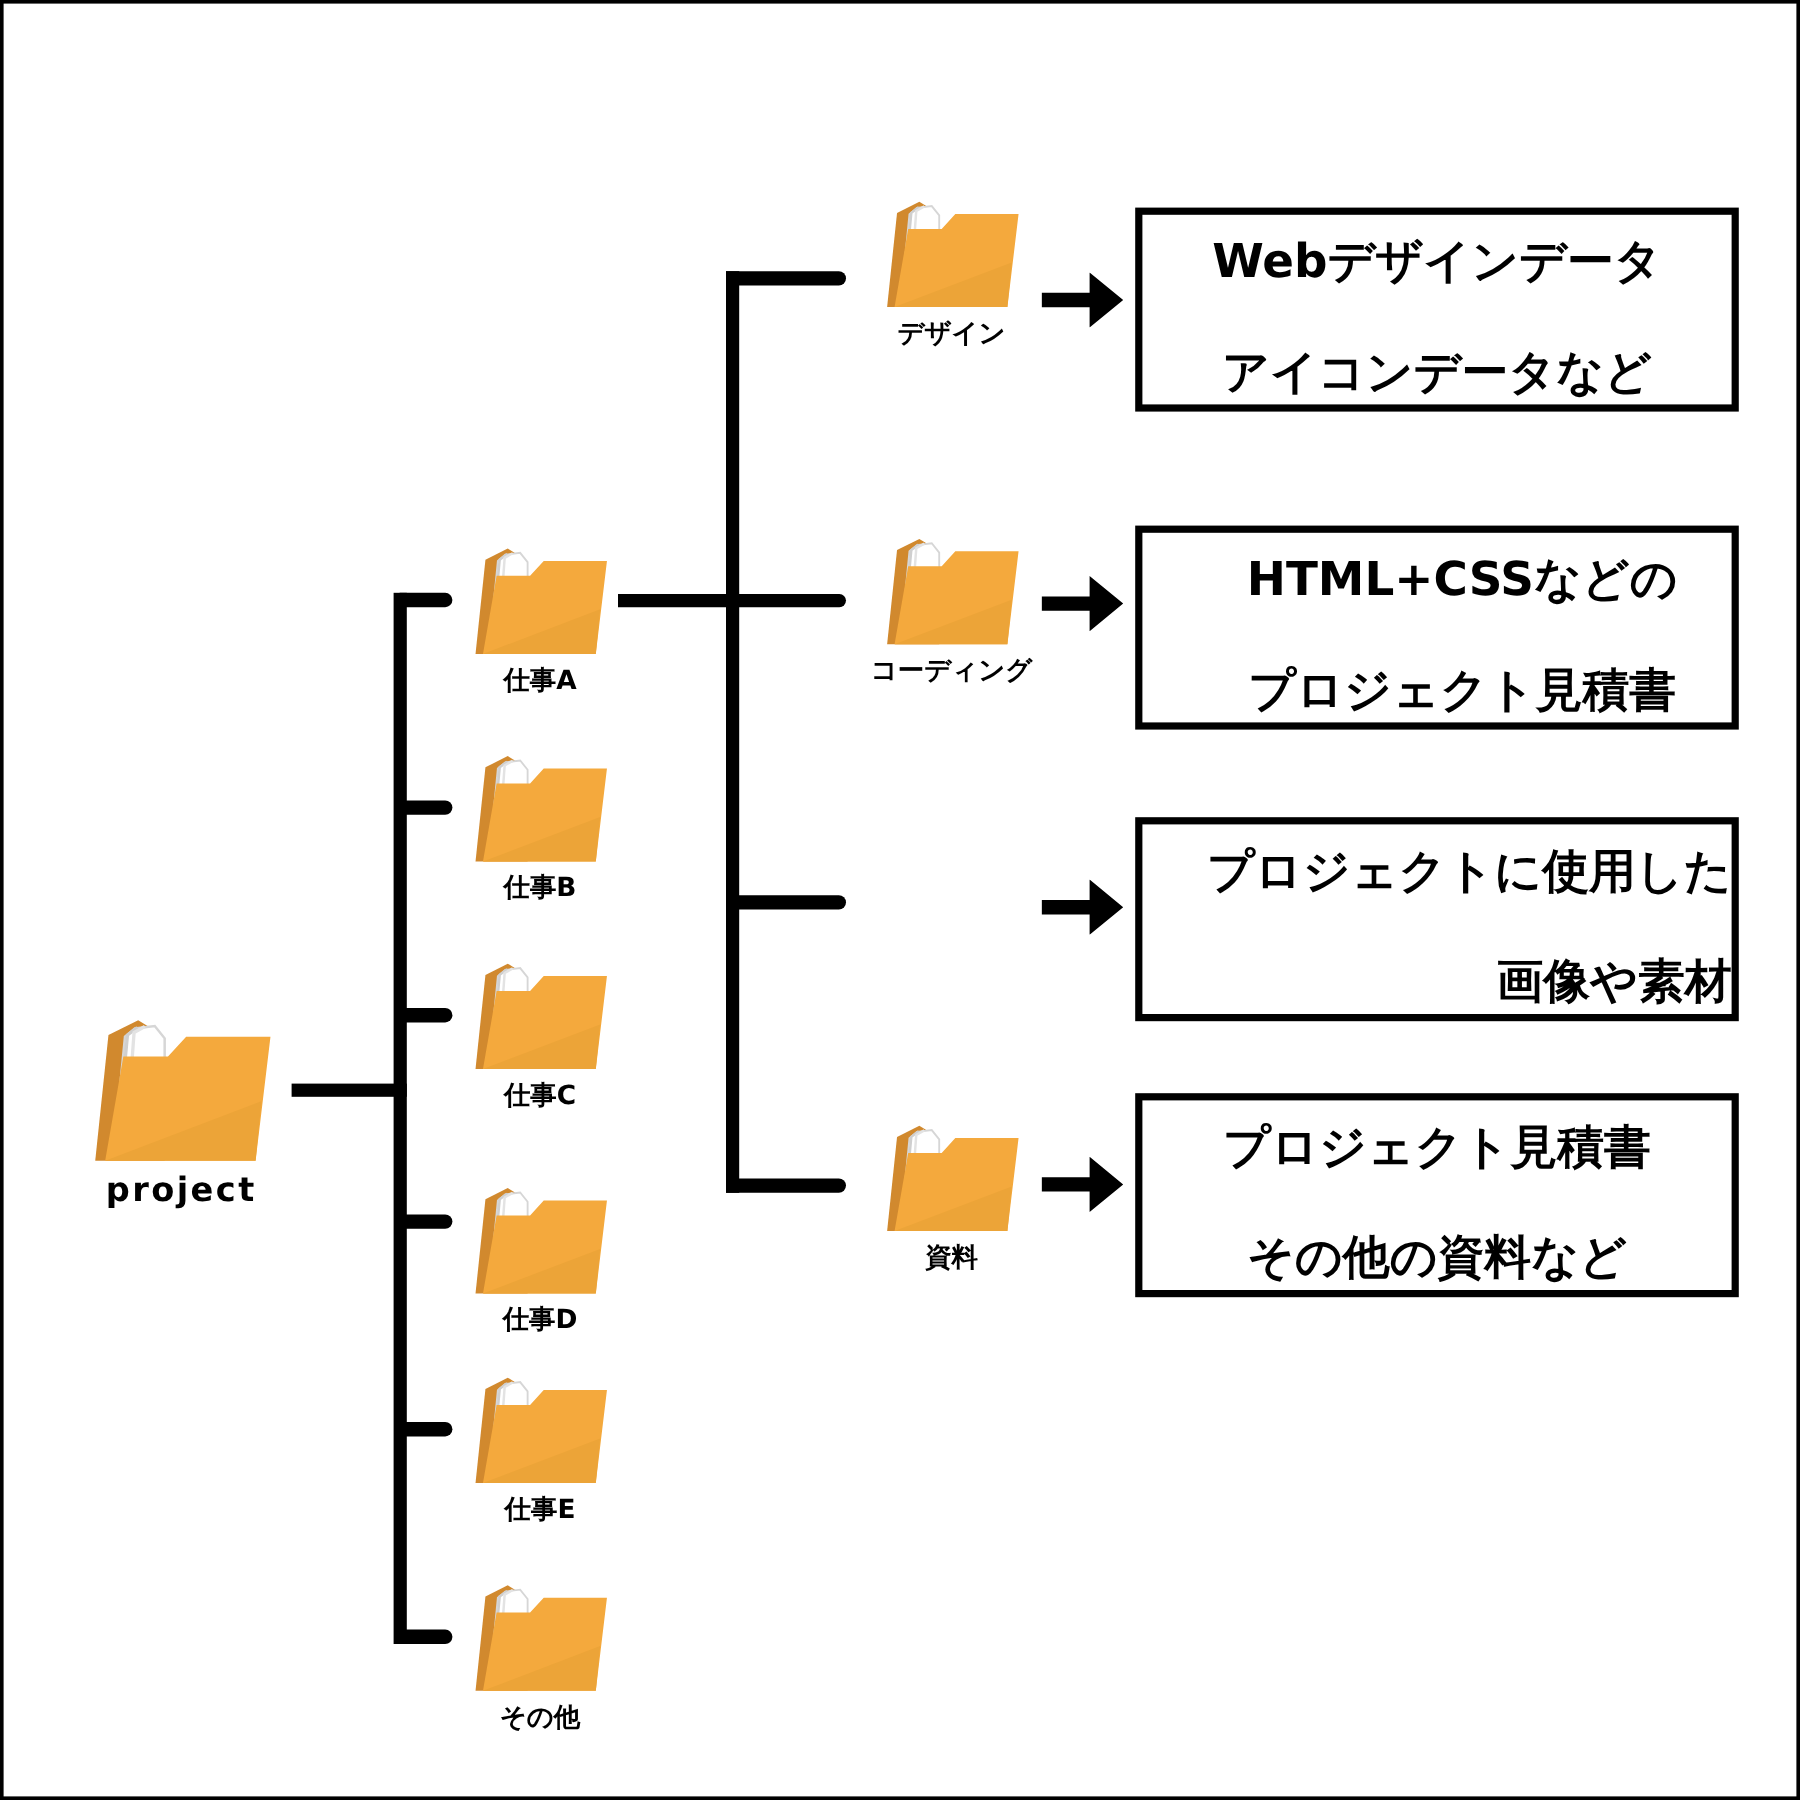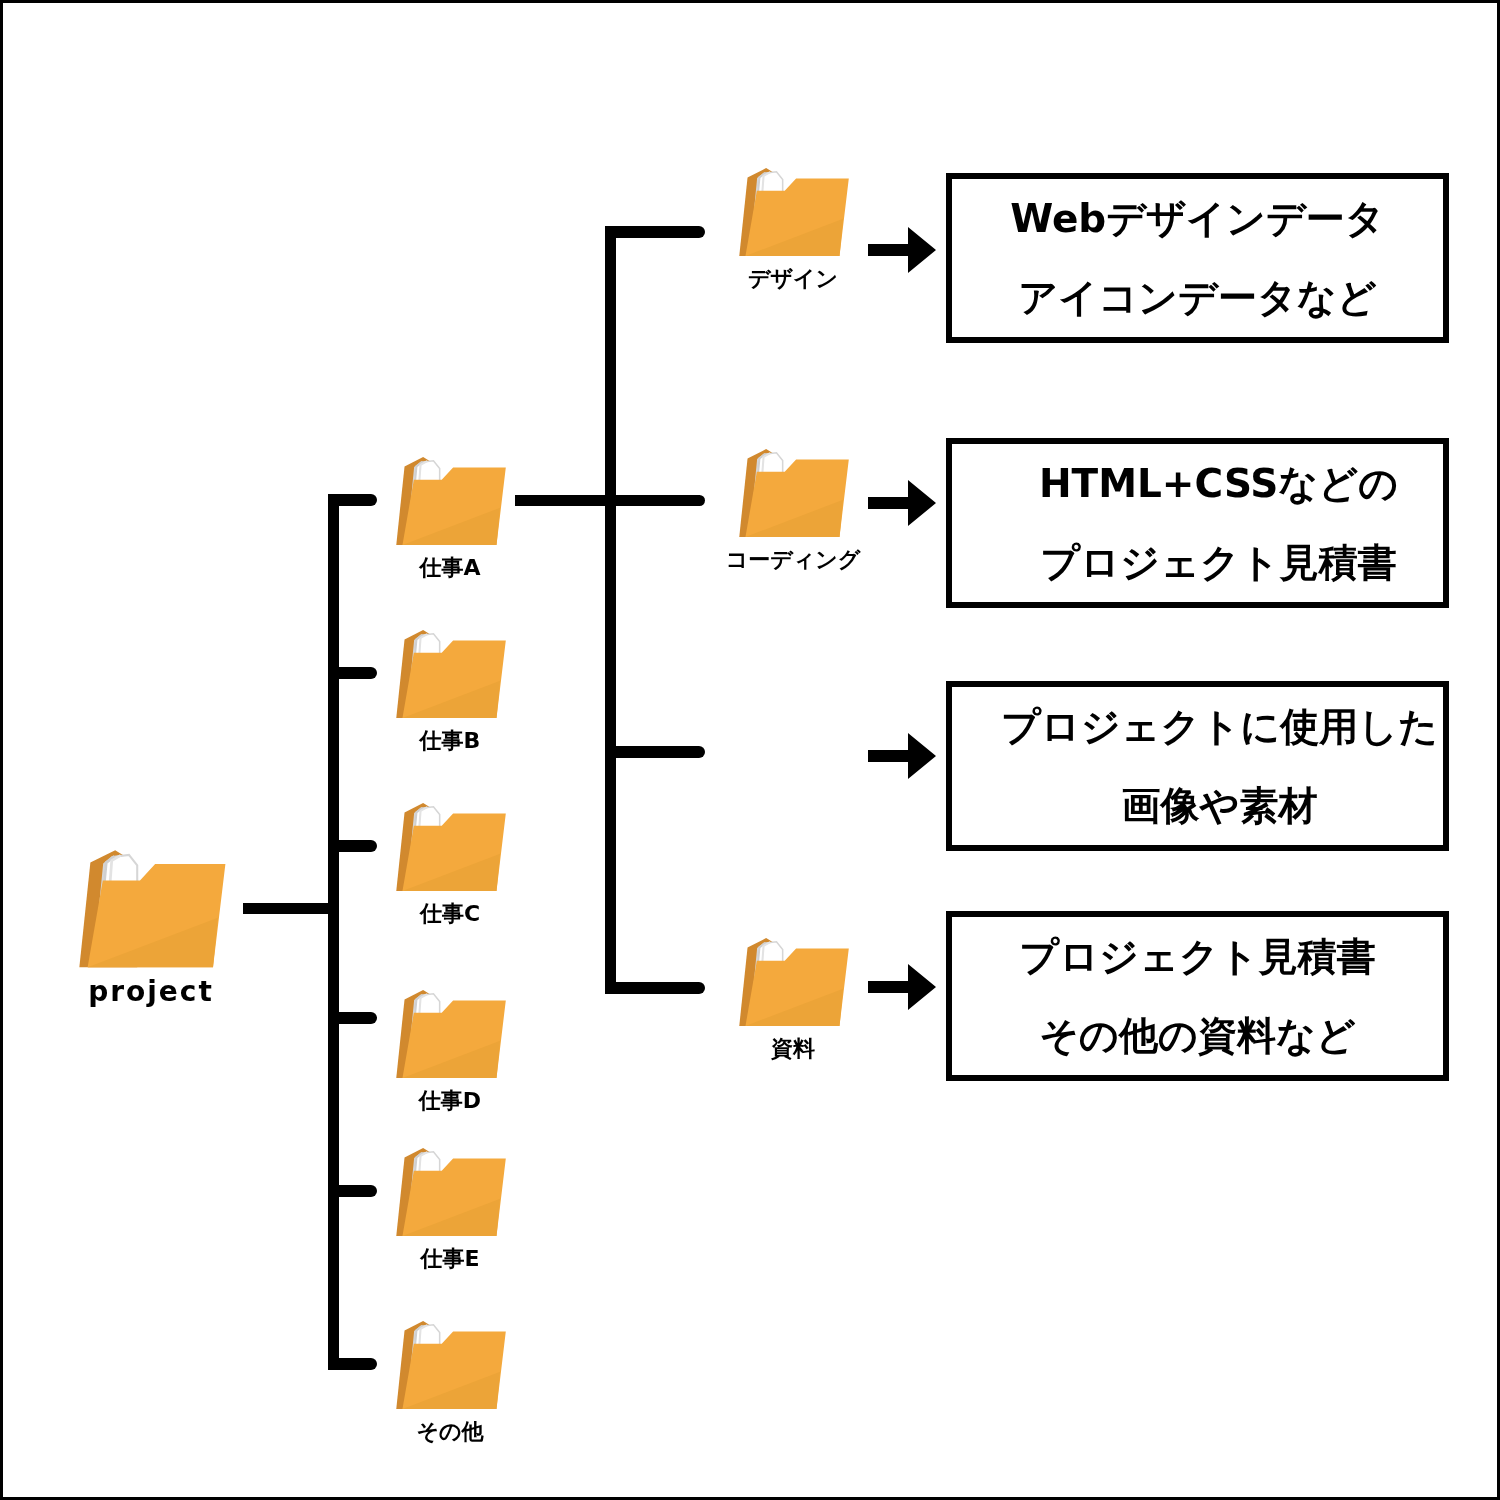--- a/index.html
+++ b/index.html
@@ -45,23 +45,23 @@
   
   .note{
     position:absolute;left:943px;width:503px;height:170px;
     background:var(--canvas-bg);
     border:6px solid var(--line);
     display:flex;flex-direction:column;justify-content:center;align-items:center;
     gap:40px;
   }
   .note-line{
     font-size:39px;font-weight:700;line-height:1;
-    white-space:nowrap;color:var(--text);
+    white-space:nowrap;color:var(--text);margin-top:13px;
   }
-  .note--left{align-items:center;padding-left:44px;}
+  .note--left{align-items:flex-end;padding-left:44px;}
   .hidden-defs{position:absolute;width:0;height:0;overflow:hidden;}
 </style>
 </head>
 <body>
 
 <svg class="hidden-defs" aria-hidden="true">
   <defs>
     <symbol id="sym-folder" viewBox="0 0 120 90">
       <path style="fill:var(--folder-back,#D1892E)" d="M8 88 L16 12 L34 3 L47 11 L50 22 L50 88 Z"></path>
       <path style="fill:var(--paper,#fff);stroke:#d6d6d6;stroke-width:1.5" d="M19 85 L26 13 L32 8 L44 6.5 L50 14 L50 85 Z"></path>

